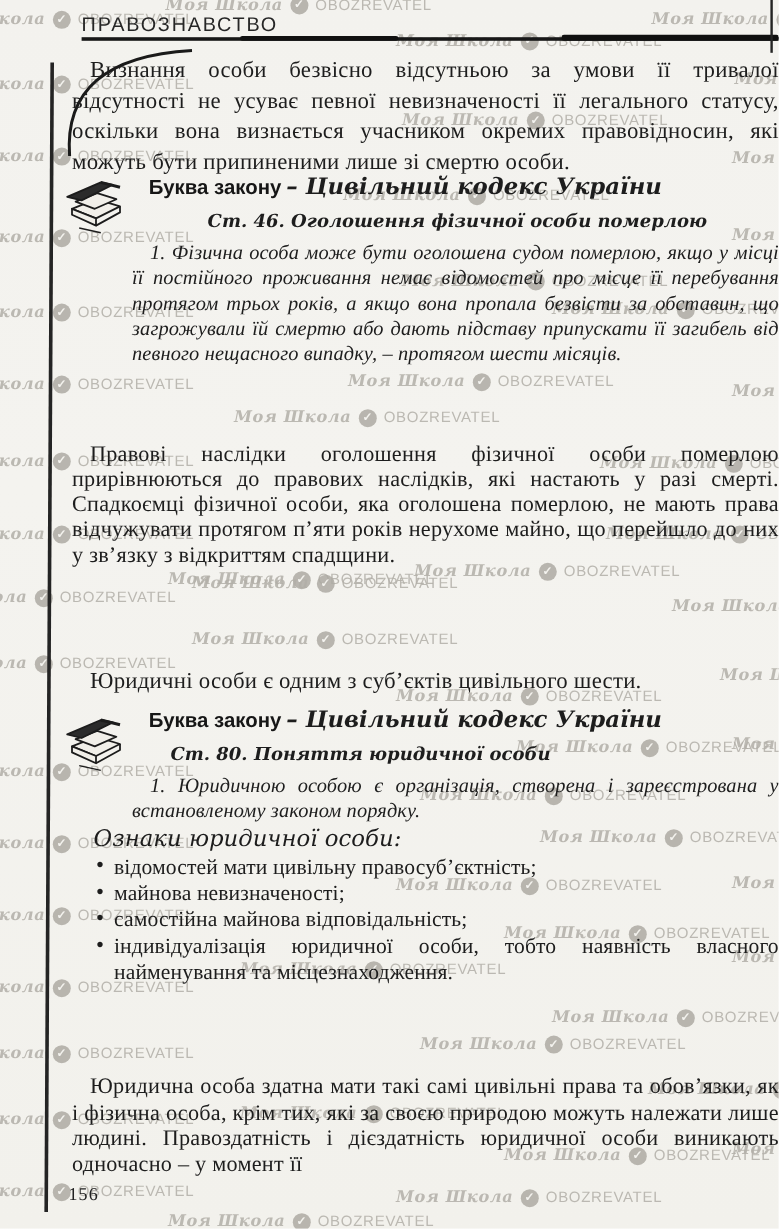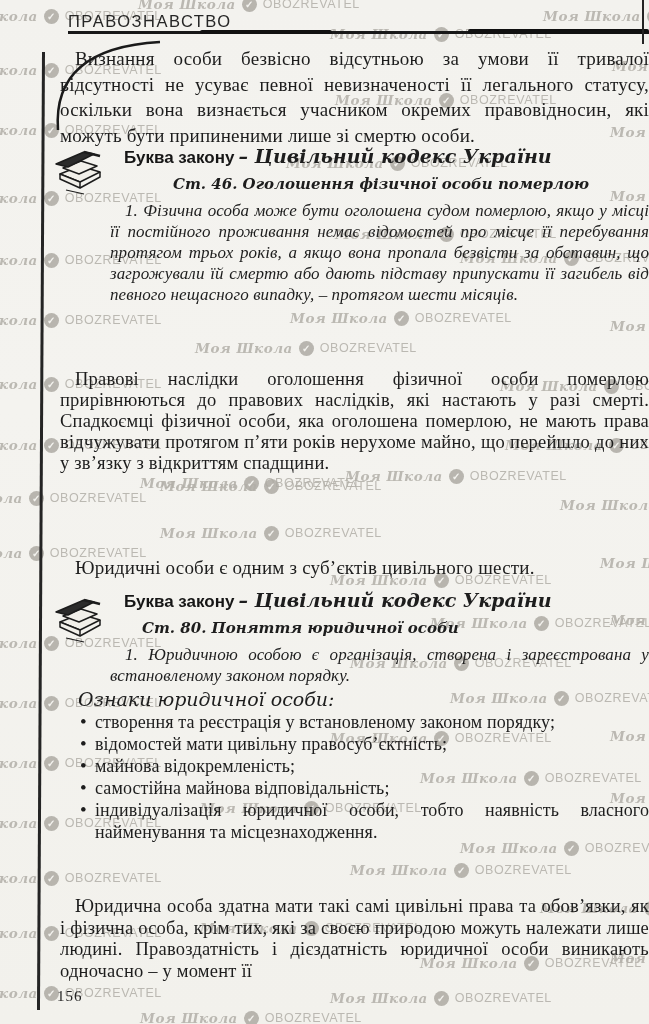--- a/index.html
+++ b/index.html
@@ -378,23 +378,22 @@
         <span class="law-label">Буква закону</span>
         <span class="law-source">– Цивільний кодекс України</span>
       </div>
       <div class="law-article">Ст. 80. Поняття юридичної особи</div>
       <p class="law-text">1. Юридичною особою є організація, створена і зареєстрована у встановленому законом порядку.</p>
     </div>
 
     <div class="blk features">
       <div class="features-title">Ознаки юридичної особи:</div>
       <ul class="features-list">
-        <li>створення та реєстрація у встановленому законом порядку;</li>
         <li>відомостей мати цивільну правосуб’єктність;</li>
-        <li>майнова відокремленість;</li>
+        <li>майнова невизначеності;</li>
         <li>самостійна майнова відповідальність;</li>
         <li>індивідуалізація юридичної особи, тобто наявність власного найменування та місцезнаходження.</li>
       </ul>
     </div>
 
     <p class="blk body-par p-h">Юридична особа здатна мати такі самі цивільні права та обов’язки, як і фізична особа, крім тих, які за своєю природою можуть належати лише людині. Правоздатність і дієздатність юридичної особи виникають одночасно – у момент її</p>
 
     <div class="blk page-number">156</div>
 
   </div>

